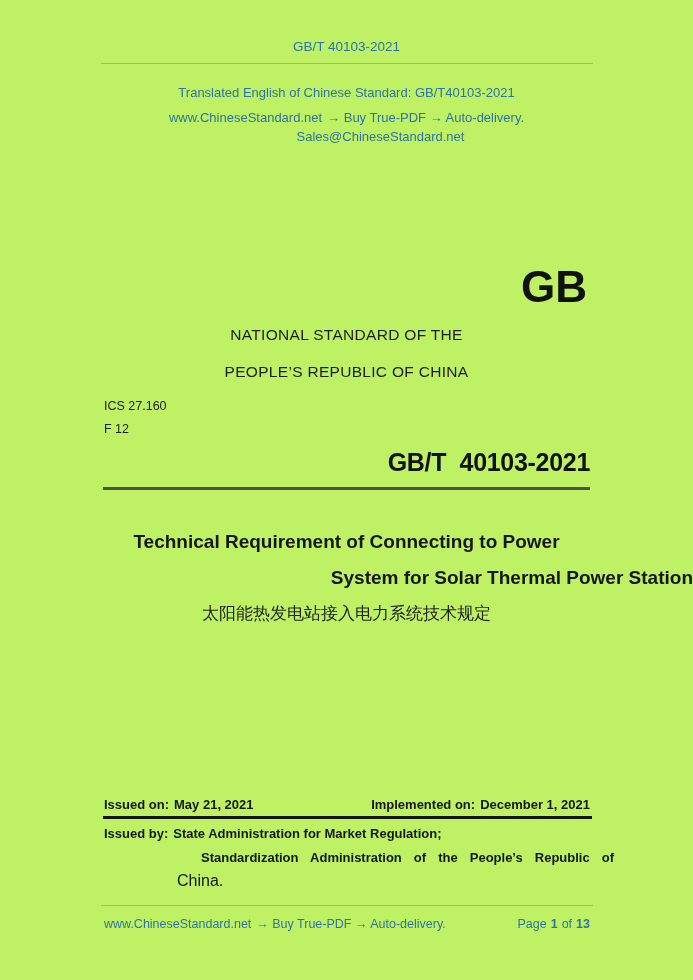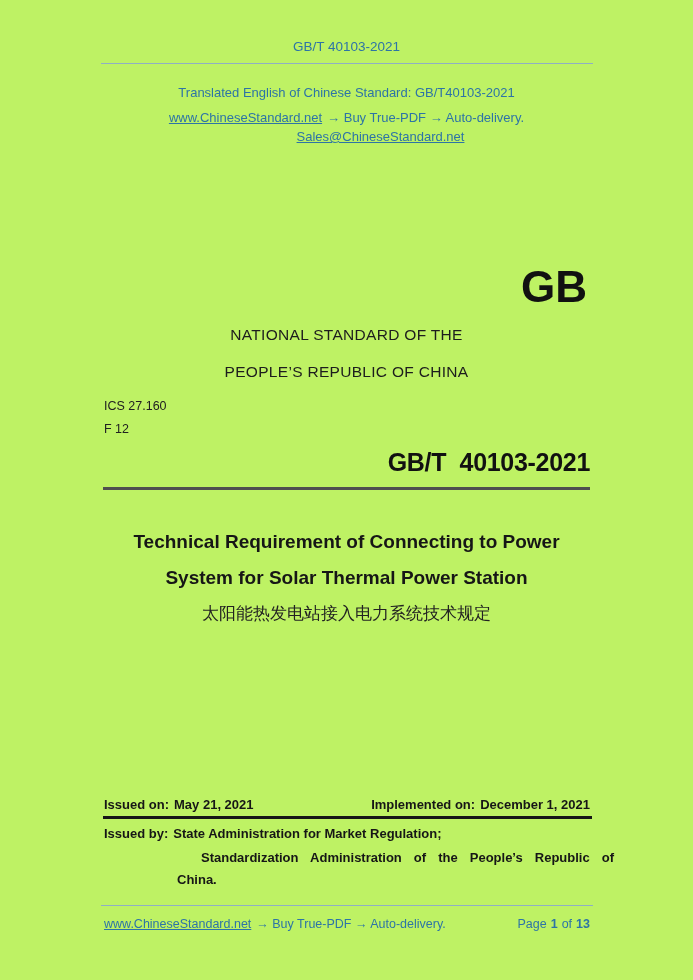--- a/index.html
+++ b/index.html
@@ -35,21 +35,20 @@
     text-align: center;
     font-size: 13px;
     color: #2d74a6;
     line-height: 16px;
   }
   .translated { top: 85px; }
   .hdr-nav { top: 110px; }
   .hdr-email { top: 129px; padding-left: 34px; }
   a.std-link {
     color: #2d74a6;
-    text-decoration: underline;
     cursor: pointer;
     margin-top: 20px;
   }
   .nav-rest { margin-left: 5px; }
 
   
   .gb-logo {
     top: 265px; right: 106px;
     font-size: 44px;
     font-weight: bold;
@@ -81,21 +80,21 @@
     background: #4f4f4f;
   }
   .title-en {
     left: 0; width: 100%;
     text-align: center;
     font-size: 19px;
     font-weight: bold;
     color: #161616;
   }
   .title-en-1 { top: 531px; }
-  .title-en-2 { top: 567px; }
+  .title-en-2 { top: 567px; text-align: right; }
   .title-zh {
     top: 602px; left: 0; width: 100%;
     text-align: center;
     font-size: 17px;
     color: #222222;
   }
 
   
   .issued-row {
     top: 797px; left: 104px; right: 103px;
@@ -121,22 +120,22 @@
     top: 850px; left: 177px; width: 413px;
     font-size: 13px;
     font-weight: bold;
     color: #161616;
     text-align: justify;
     text-align-last: justify;
     margin-left: 24px;
   }
   .issued-by-cont-2 {
     top: 872px; left: 177px;
-    font-size: 13px;
-    font-weight: bold;
+    font-size: 16px;
+    font-weight: normal;
     color: #161616;
   }
 
   
   .footer-rule { top: 905px; left: 101px; width: 492px; }
   .footer-row {
     top: 917px; left: 104px; right: 103px;
     display: flex;
     justify-content: space-between;
     font-size: 12.5px;

